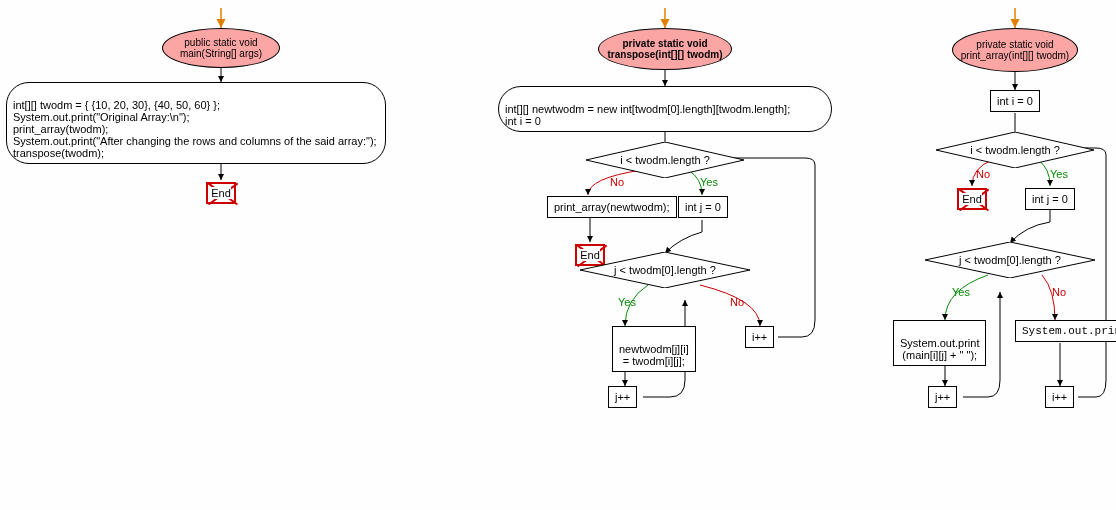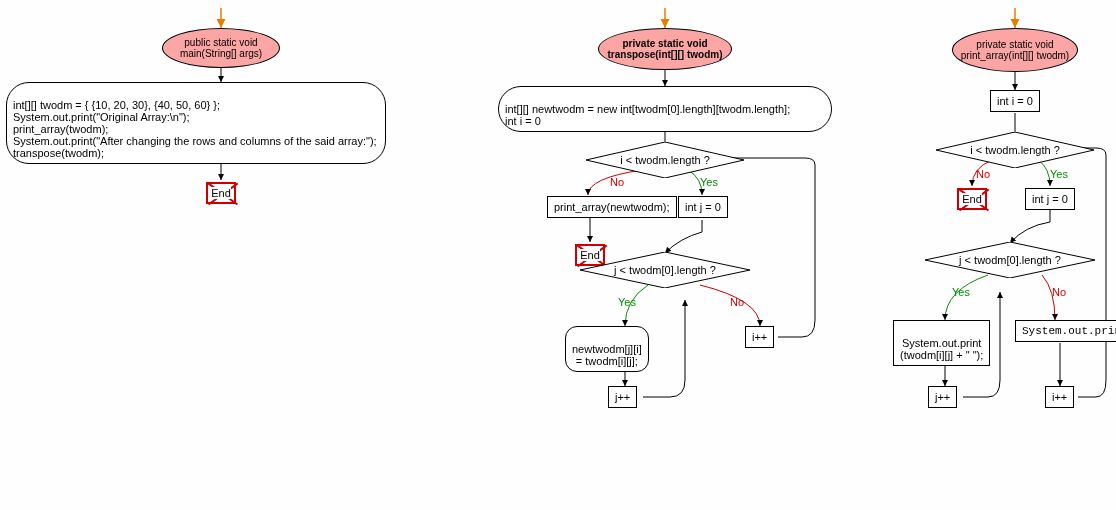--- a/index.html
+++ b/index.html
@@ -205,21 +205,21 @@
 
 <div class="elem" style="left:580px;top:252px;width:170px;height:36px;">
   <svg width="170" height="36" style="position:absolute;">
       <polygon points="85,0 170,18 85,36 0,18" fill="#fff" stroke="#000"></polygon>
     </svg>
   <div class="diamond-text">j &lt; twodm[0].length ?</div>
 </div>
 <span class="lbl yes" style="left:618px;top:296px;">Yes</span>
 <span class="lbl no" style="left:730px;top:296px;">No</span>
 
-<div class="elem box center" style="left:565px;top:326px;white-space:pre-line;border-radius:12px;">
+<div class="elem box center" style="left:612px;top:326px;white-space:pre-line;">
   <span>newtwodm[j][i]
 = twodm[i][j];</span>
 </div>
 <div class="elem box center" style="left:745px;top:326px;">
   <span>i++</span>
 </div>
 <div class="elem box center" style="left:608px;top:386px;">
   <span>j++</span>
 </div>
 
@@ -252,21 +252,21 @@
   <svg width="170" height="36" style="position:absolute;">
       <polygon points="85,0 170,18 85,36 0,18" fill="#fff" stroke="#000"></polygon>
     </svg>
   <div class="diamond-text">j &lt; twodm[0].length ?</div>
 </div>
 <span class="lbl yes" style="left:952px;top:286px;">Yes</span>
 <span class="lbl no" style="left:1052px;top:286px;">No</span>
 
 <div class="elem box center" style="left:893px;top:320px;white-space:pre-line;">
   <span>System.out.print
-(twodm[i][j] + " ");</span>
+(main[i][j] + " ");</span>
 </div>
 <div class="elem box center" style="left:1015px;top:320px;font-family:Liberation Mono, monospace;">
   <span>System.out.println();</span>
 </div>
 <div class="elem box center" style="left:928px;top:386px;">
   <span>j++</span>
 </div>
 <div class="elem box center" style="left:1045px;top:386px;">
   <span>i++</span>
 </div>

